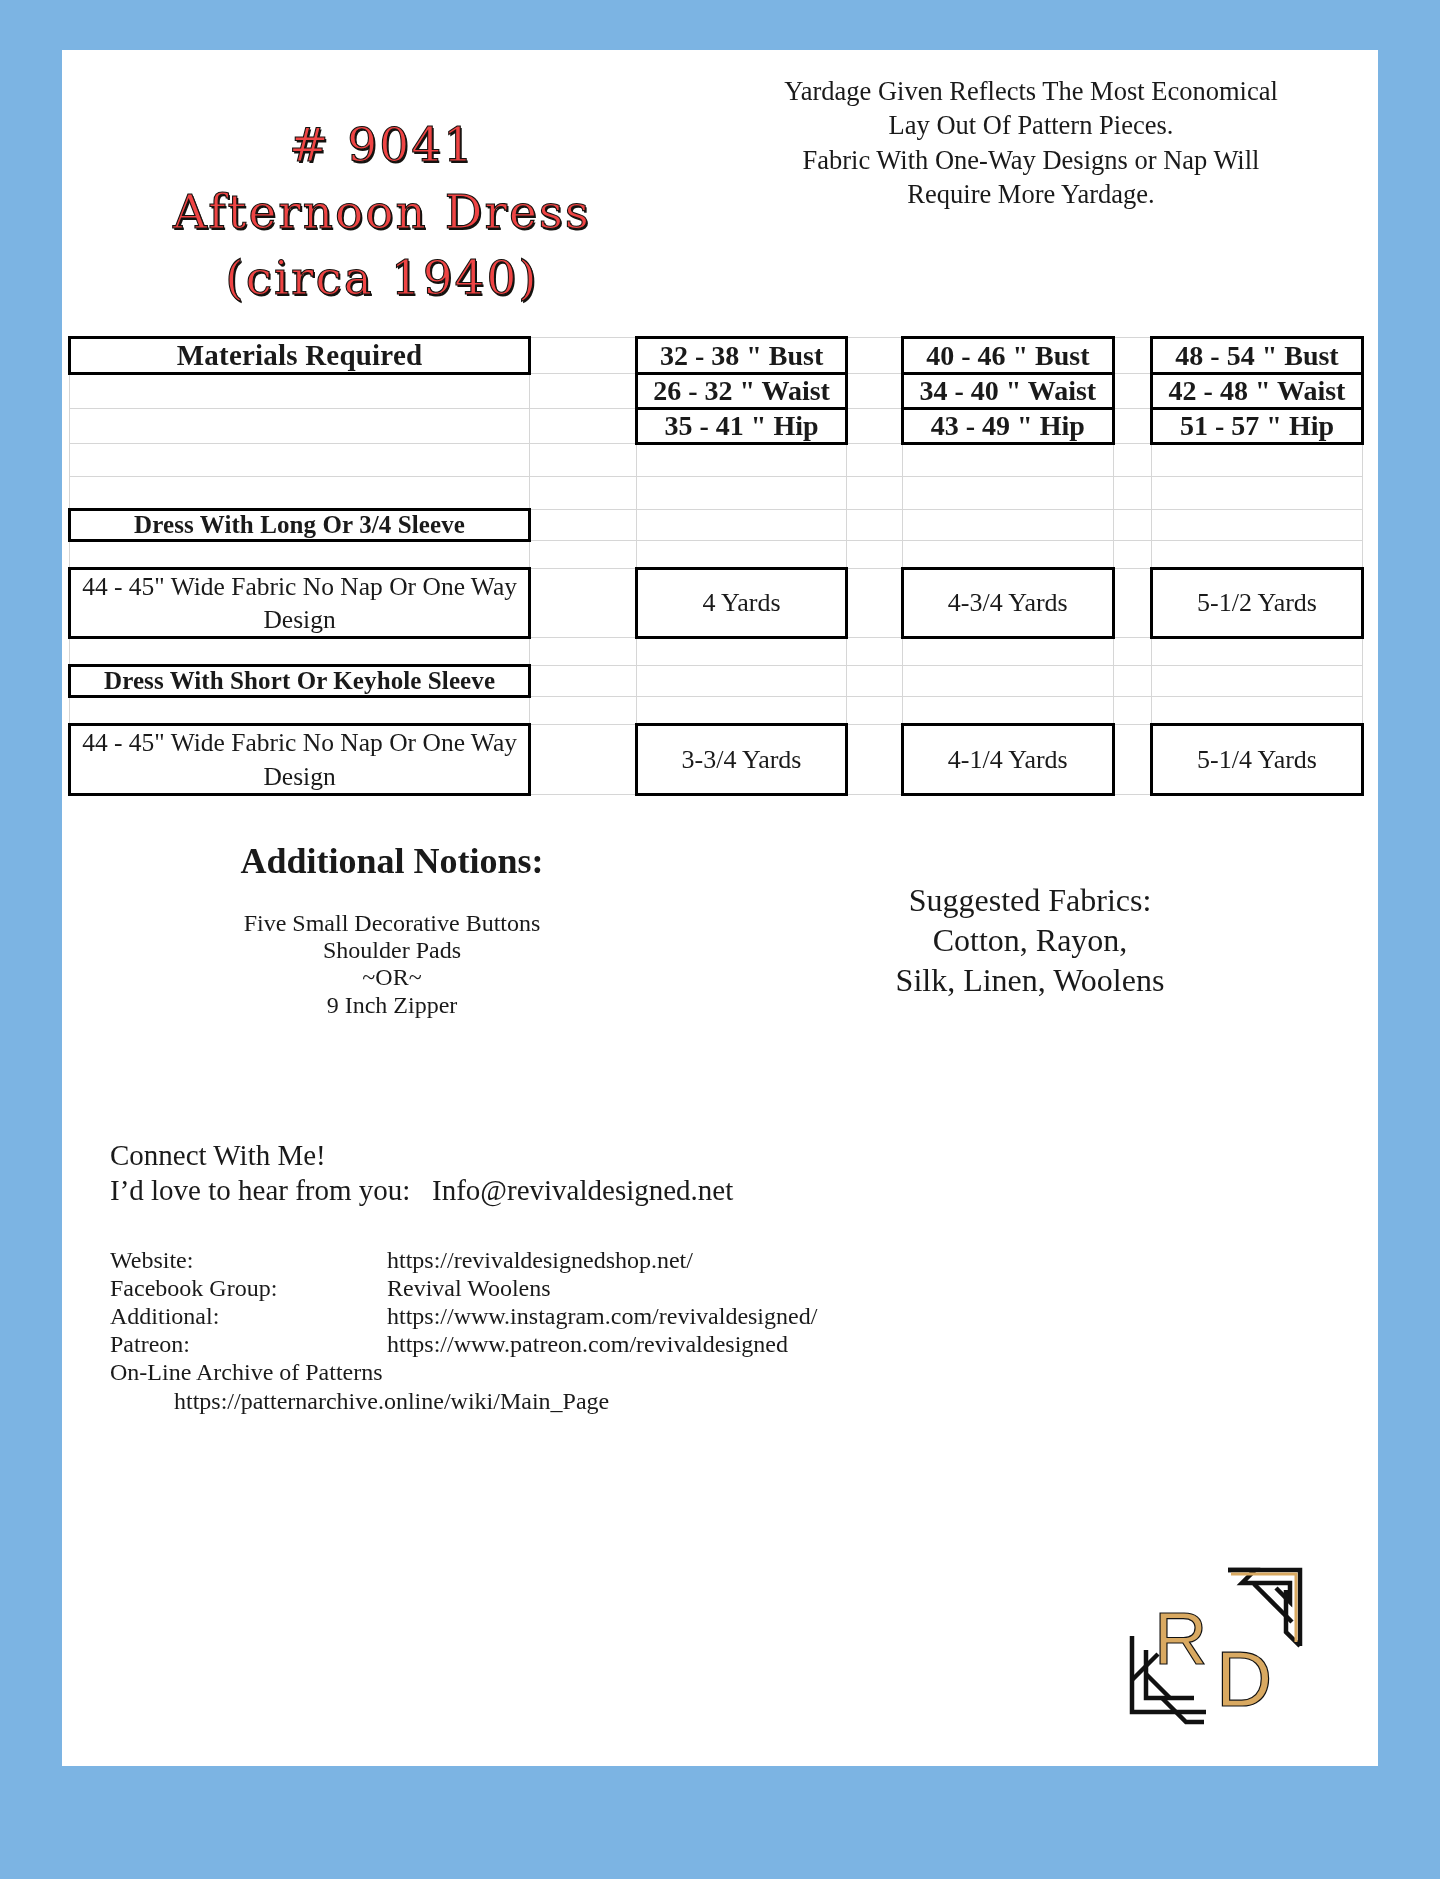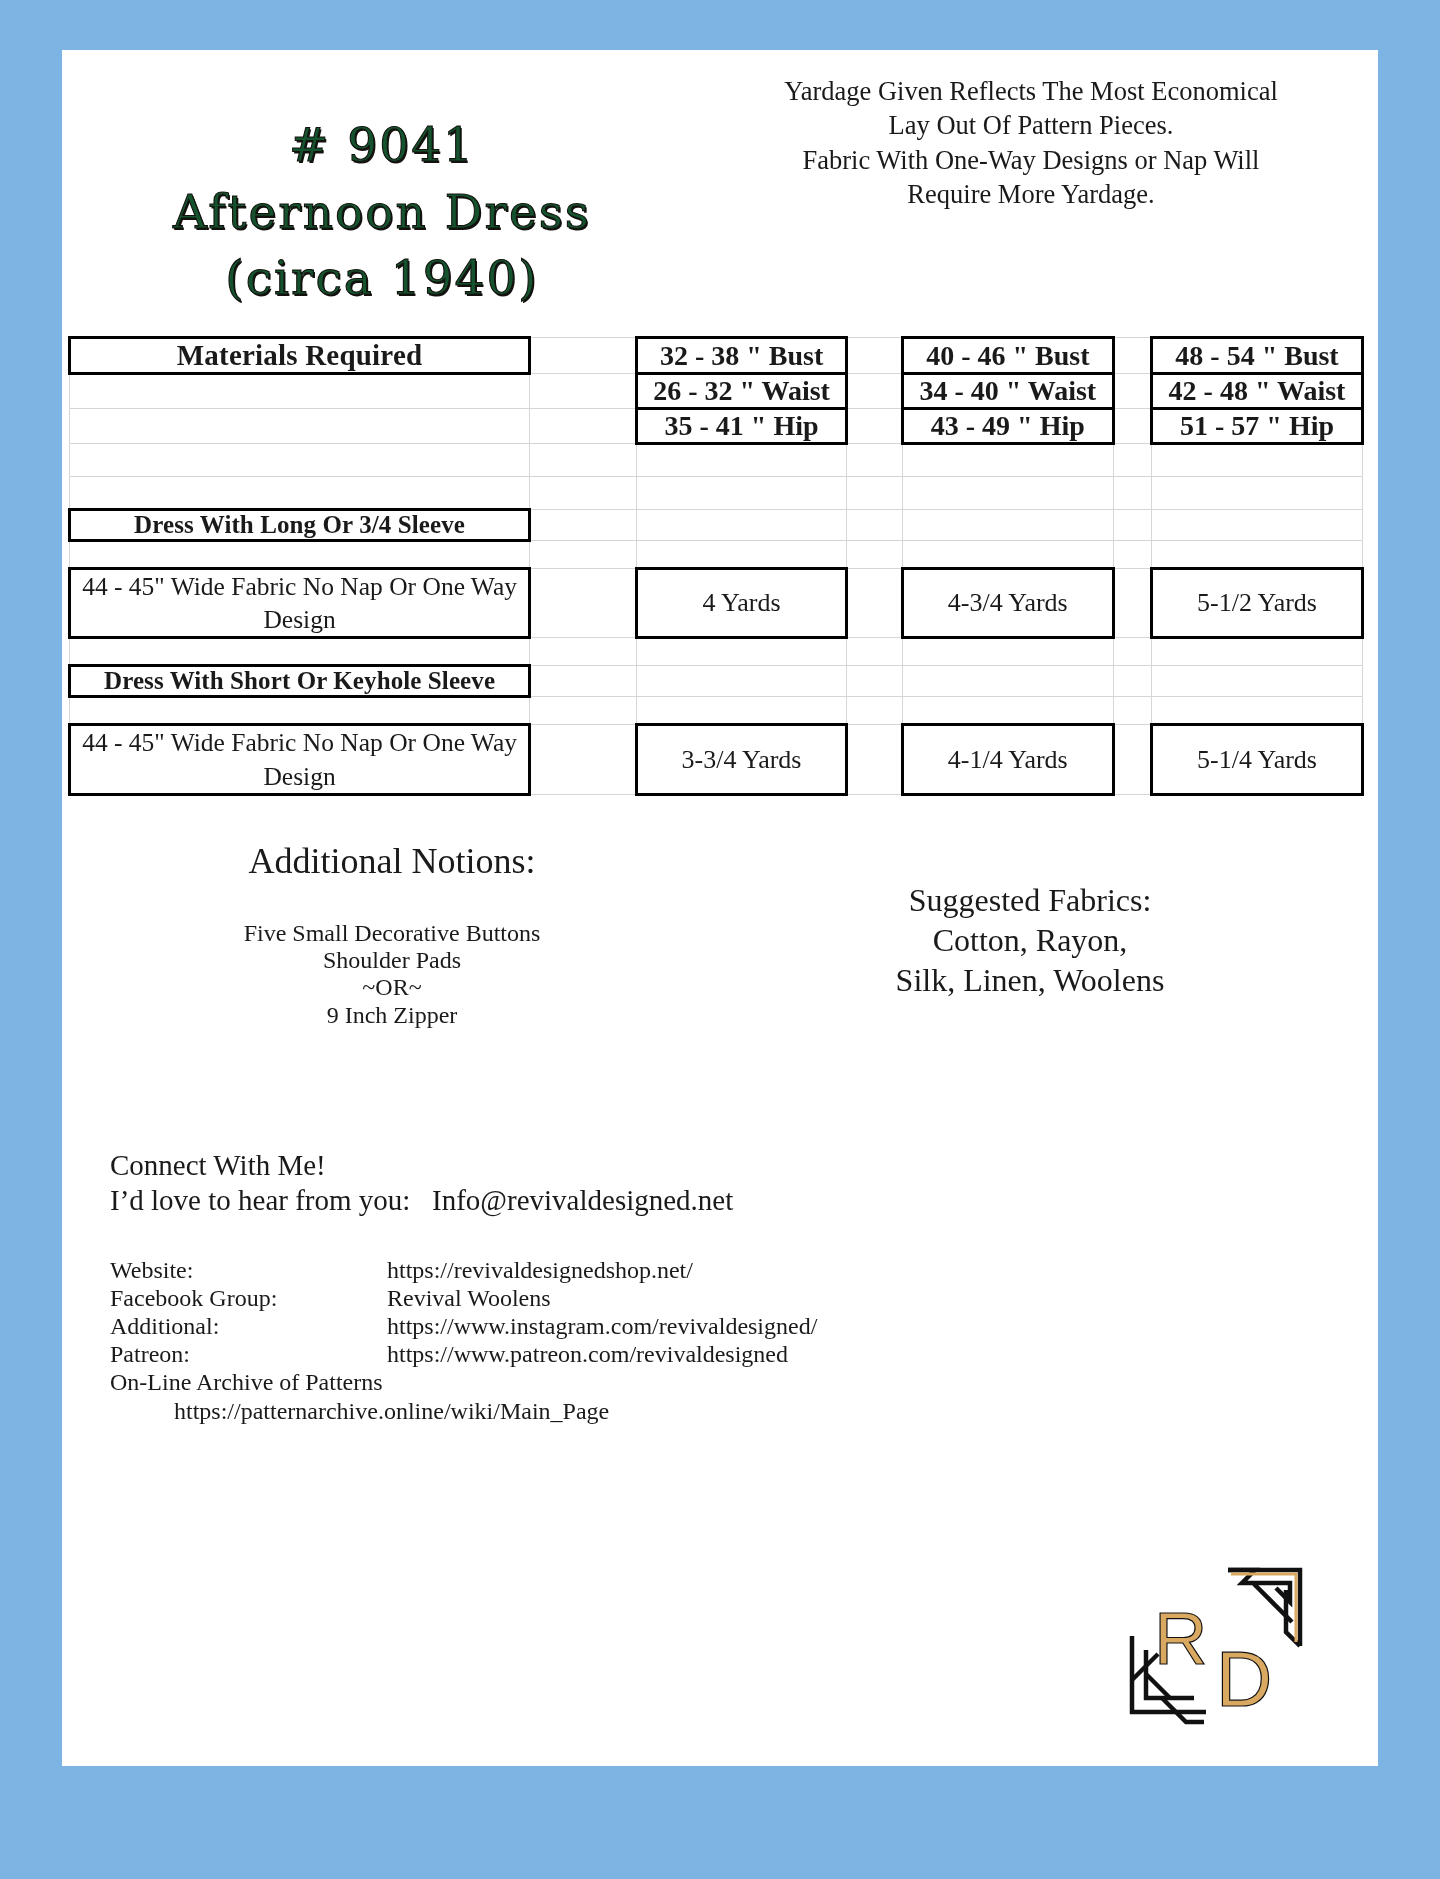--- a/index.html
+++ b/index.html
@@ -18,21 +18,21 @@
   }
 
   
   .header { display:flex; padding:18px 0 0 0; }
   .title-col { width:640px; text-align:center; padding-top:44px; }
   .title-line {
     font-family:"DejaVu Serif", serif;
     font-size:47px;
     letter-spacing:2px;
     line-height:1.42;
-    color:#14532d;
+    color:#ef4444;
     -webkit-text-stroke:1.1px #14120f;
     text-shadow:1.5px 1.5px 0 #14120f;
     white-space:nowrap;
   }
   .notice-col {
     flex:1; text-align:center; padding:6px 28px 0 10px;
     font-size:26.5px; line-height:1.30;
   }
   .notice-col div { white-space:nowrap; }
 
@@ -65,21 +65,21 @@
   .fab-desc {
     text-align:center; font-size:25.5px; line-height:1.30; padding:9px 12px;
   }
   .yard-val { text-align:center; font-size:26px; padding:22px 4px; }
   .blank-row td { height:31px; }
   .spacer-row td { height:25px; }
 
   
   .mid { display:flex; margin-top:44px; padding:0 20px; }
   .notions { width:620px; text-align:center; }
-  .notions h2 { font-weight:normal; font-size:36px; margin:0 0 38px 0; }
+  .notions h2 { font-weight:bold; font-size:36px; margin:0 0 28px 0; }
   .notions p { margin:0; font-size:24px; line-height:1.14; }
   .fabrics { flex:1; text-align:center; padding-top:40px; }
   .fabrics div { font-size:32px; line-height:1.25; }
 
   
   .contact { margin-top:120px; padding-left:48px; font-size:29px; line-height:1.12; }
   .contact .row2 { display:flex; margin-top:2px; }
   .contact .row2 .lbl { width:322px; }
 
   .links { margin-top:40px; padding-left:48px; font-size:24px; line-height:1.17; position:relative; }

